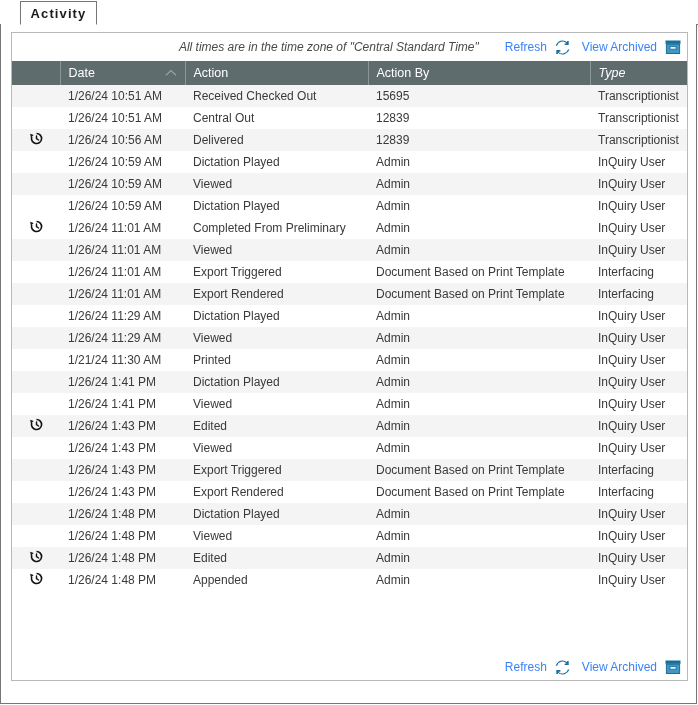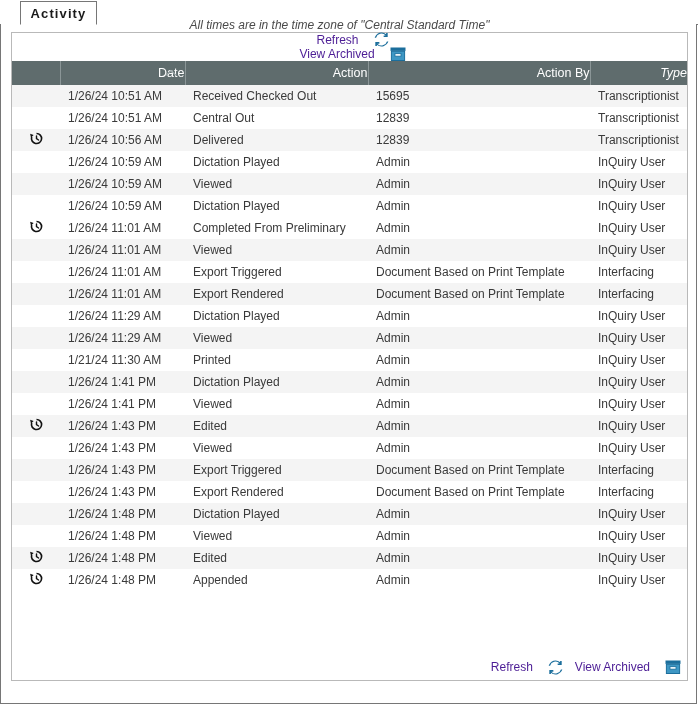--- a/index.html
+++ b/index.html
@@ -82,35 +82,34 @@
   
   .toolbar {
     position: relative;
     height: 28px;
     box-sizing: border-box;
     display: flex;
     align-items: center;
     justify-content: flex-end;
     padding-right: 6px;
     background: #ffffff;
-    flex-direction: column;
   }
   .tz-note {
     font-size: 12px;
     font-style: italic;
     color: #4a4a4a;
     margin-right: 14px;
     white-space: nowrap;
   }
   .tool-link {
     display: flex;
     align-items: center;
-    gap: 15px;
+    gap: 8px;
     font-size: 12px;
-    color: #4c1d95;
+    color: #3b82f6;
     cursor: pointer;
     margin-left: 12px;
     white-space: nowrap;
   }
   .tool-link .lbl { line-height: 1; }
 
   .icon-refresh { width: 15px; height: 15px; display:block; }
   .icon-archive { width: 16px; height: 14px; display:block; }
 
   
@@ -118,21 +117,21 @@
     width: 100%;
     border-collapse: collapse;
     table-layout: fixed;
     font-size: 12px;
   }
   .grid thead th {
     background: #5f6c6d;
     color: #ffffff;
     font-weight: normal;
     font-size: 12.5px;
-    text-align: right;
+    text-align: left;
     height: 24px;
     padding: 0 0 0 8px;
     border-right: 1px solid #8b9697;
     box-sizing: border-box;
     vertical-align: middle;
     position: relative;
   }
   .grid thead th.col-icon {
     padding: 0;
     border-right: 1px solid #8b9697;

